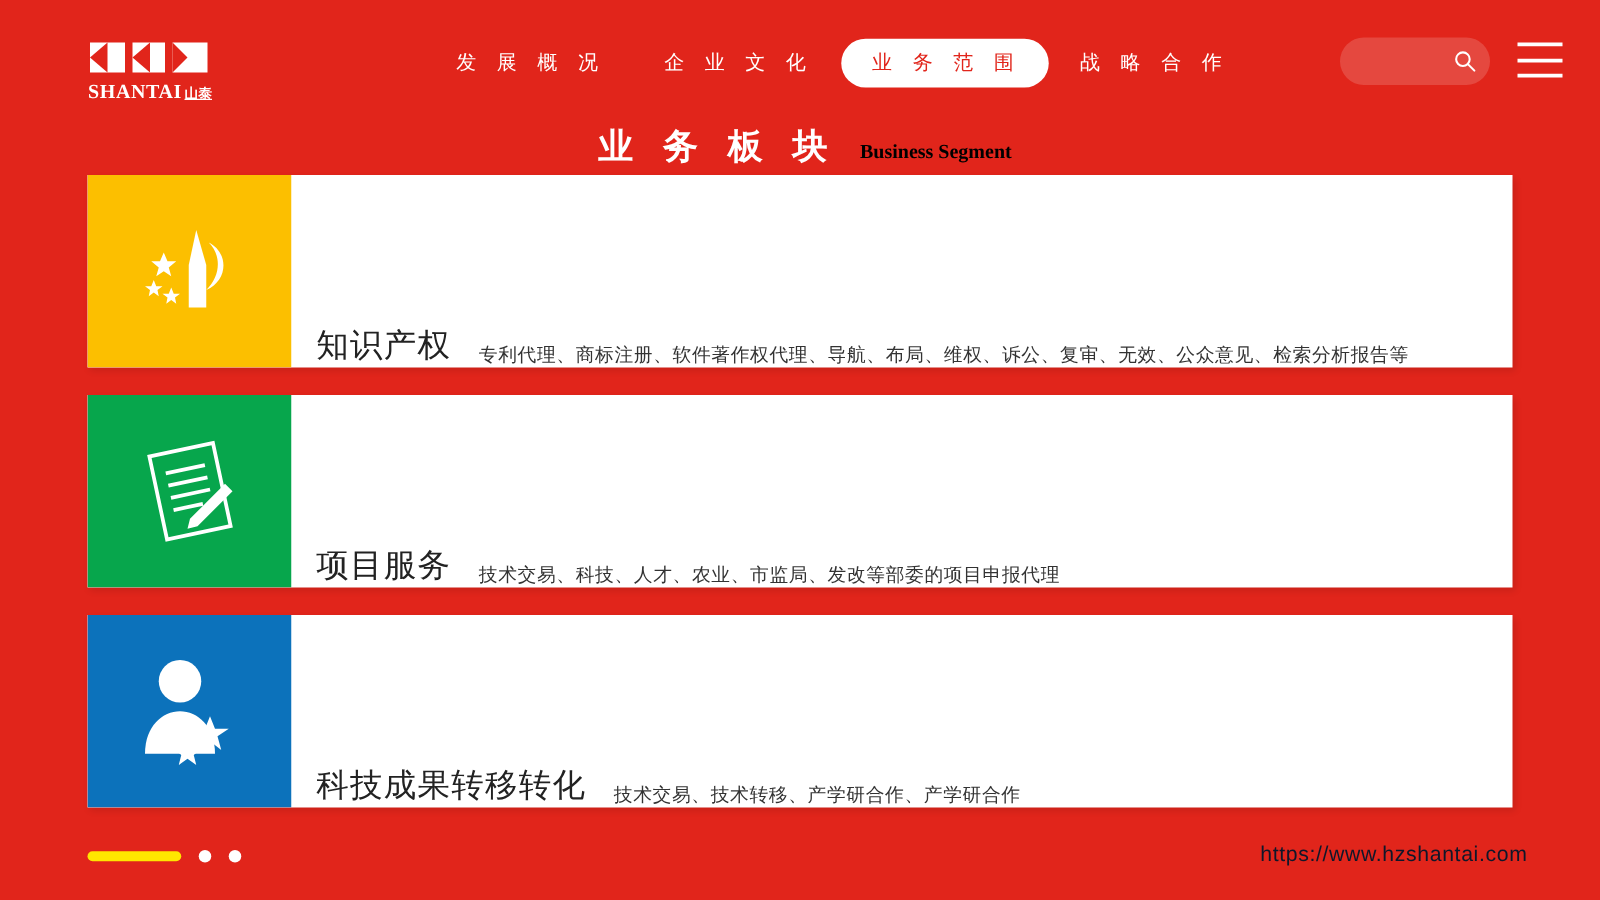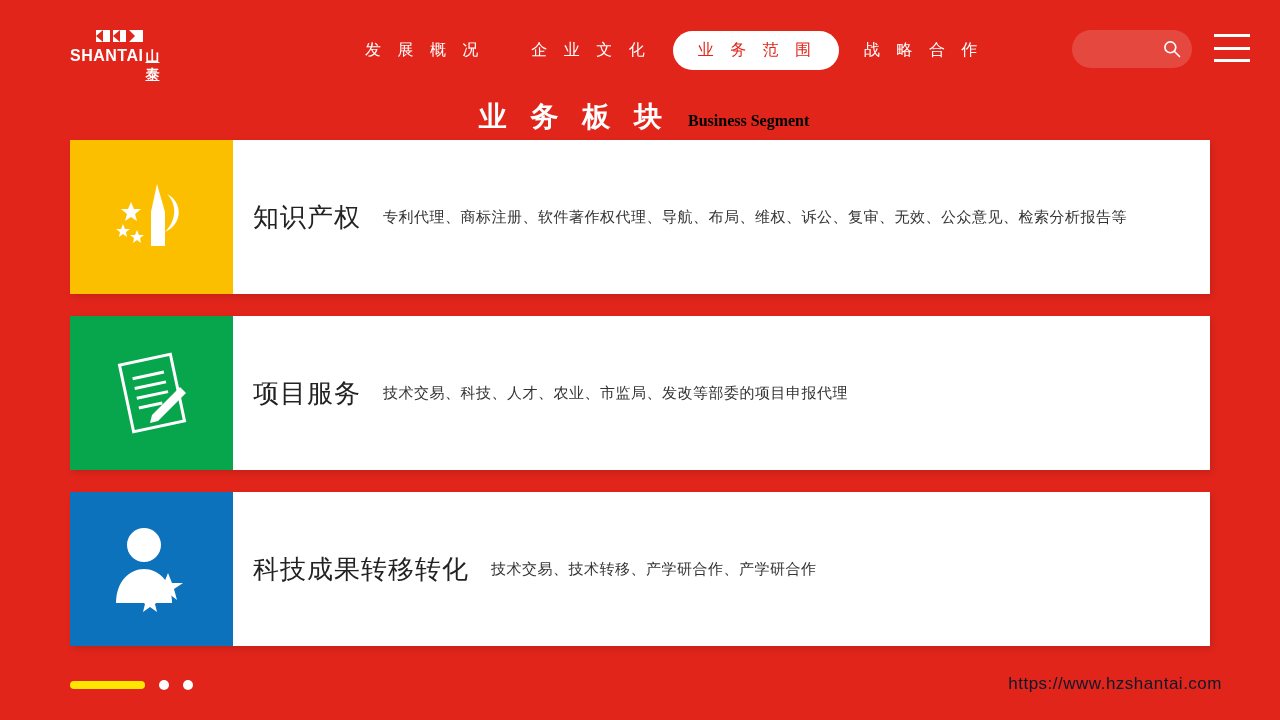--- a/index.html
+++ b/index.html
@@ -28,24 +28,24 @@
     align-items: center;
     justify-content: center;
   }
   .logo-mark { width: 100px; height: 32px; display:block; }
   .logo-text {
     display: flex; align-items: baseline; gap: 2px;
     margin-top: 3px;
   }
   .logo-en {
     color: #ffffff; font-weight: bold; font-size: 16px;
-    letter-spacing: 0.5px; font-family: Liberation Sans, sans-serif;
+    letter-spacing: 0.5px; font-family: Liberation Serif, serif;
   }
   .logo-cn {
-    color: #ffffff; font-size: 14px; font-weight: bold; text-decoration: underline;
+    color: #ffffff; font-size: 11px; font-weight: bold; text-decoration: underline;
   }
 
   .nav {
     position: absolute;
     left: 340px; top: 30px;
     height: 40px;
     display: flex;
     align-items: center;
     gap: 0px;
   }
@@ -136,21 +136,21 @@
   .card-icon {
     width: 163px;
     min-width: 163px;
     display: flex;
     align-items: center;
     justify-content: center;
   }
   .card-body {
     flex: 1;
     display: flex;
-    align-items: center;
+    align-items: flex-end;
     padding-left: 20px;
   }
   .card-title {
     color: #222222;
     font-size: 26px;
     letter-spacing: 1px;
     white-space: nowrap;
   }
   .card-desc {
     color: #333333;

